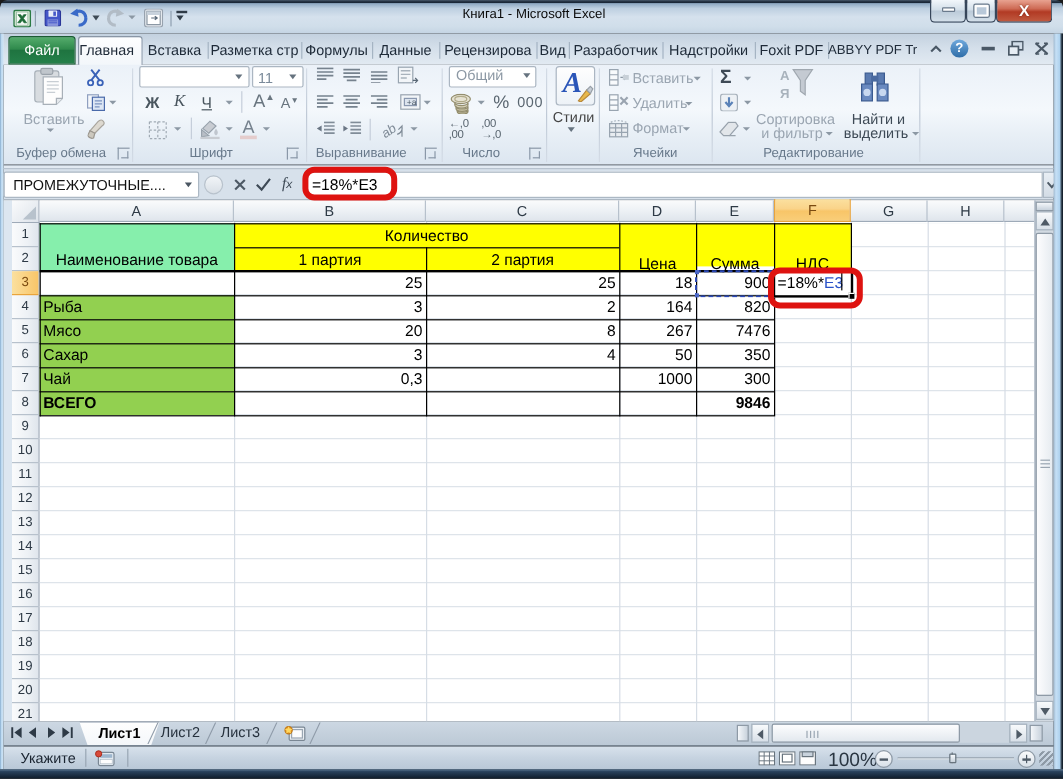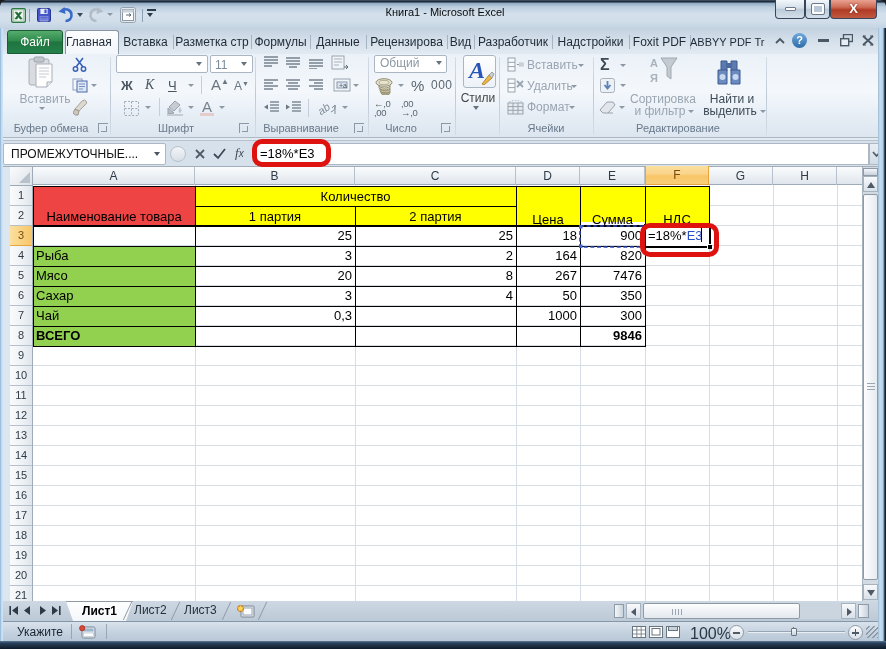--- a/index.html
+++ b/index.html
@@ -392,21 +392,21 @@
  <div id="cells" class="abs" style="left:30px;top:19px;width:829px;height:415px;background-image:linear-gradient(transparent 19px,#D6DDE5 19px);background-size:100% 20px"></div>
  <div class="gvl" style="left:192px"></div>
       <div class="gvl" style="left:352px"></div>
       <div class="gvl" style="left:513px"></div>
       <div class="gvl" style="left:577px"></div>
       <div class="gvl" style="left:642px"></div>
       <div class="gvl" style="left:706px"></div>
       <div class="gvl" style="left:770px"></div>
       <div class="gvl" style="left:834px"></div>
 
- <div class="cell" style="left:30px;top:19px;width:162px;height:40px;background:#ef4444;text-align:center;line-height:62px">Наименование товара</div>
+ <div class="cell" style="left:30px;top:19px;width:162px;height:40px;background:#86efac;text-align:center;line-height:62px">Наименование товара</div>
  <div class="cell" style="left:192px;top:19px;width:321px;height:20px;background:#FFFF00;text-align:center;line-height:21px">Количество</div>
  <div class="cell" style="left:192px;top:39px;width:160px;height:20px;background:#FFFF00;text-align:center;line-height:21px">1 партия</div>
  <div class="cell" style="left:352px;top:39px;width:161px;height:20px;background:#FFFF00;text-align:center;line-height:21px">2 партия</div>
  <div class="cell" style="left:513px;top:19px;width:64px;height:40px;background:#FFFF00;text-align:center;line-height:67px">Цена</div>
  <div class="cell" style="left:577px;top:19px;width:65px;height:36px;background:#FFFF00;text-align:center;line-height:67px">Сумма</div>
  <div class="cell" style="left:642px;top:19px;width:64px;height:40px;background:#FFFF00;text-align:center;line-height:67px">НДС</div>
  <div class="cell" style="left:30px;top:79px;width:162px;height:20px;background:#92D050;padding-left:3px">Рыба</div>
  <div class="cell" style="left:30px;top:99px;width:162px;height:20px;background:#92D050;padding-left:3px">Мясо</div>
  <div class="cell" style="left:30px;top:119px;width:162px;height:20px;background:#92D050;padding-left:3px">Сахар</div>
  <div class="cell" style="left:30px;top:139px;width:162px;height:20px;background:#92D050;padding-left:3px">Чай</div>

